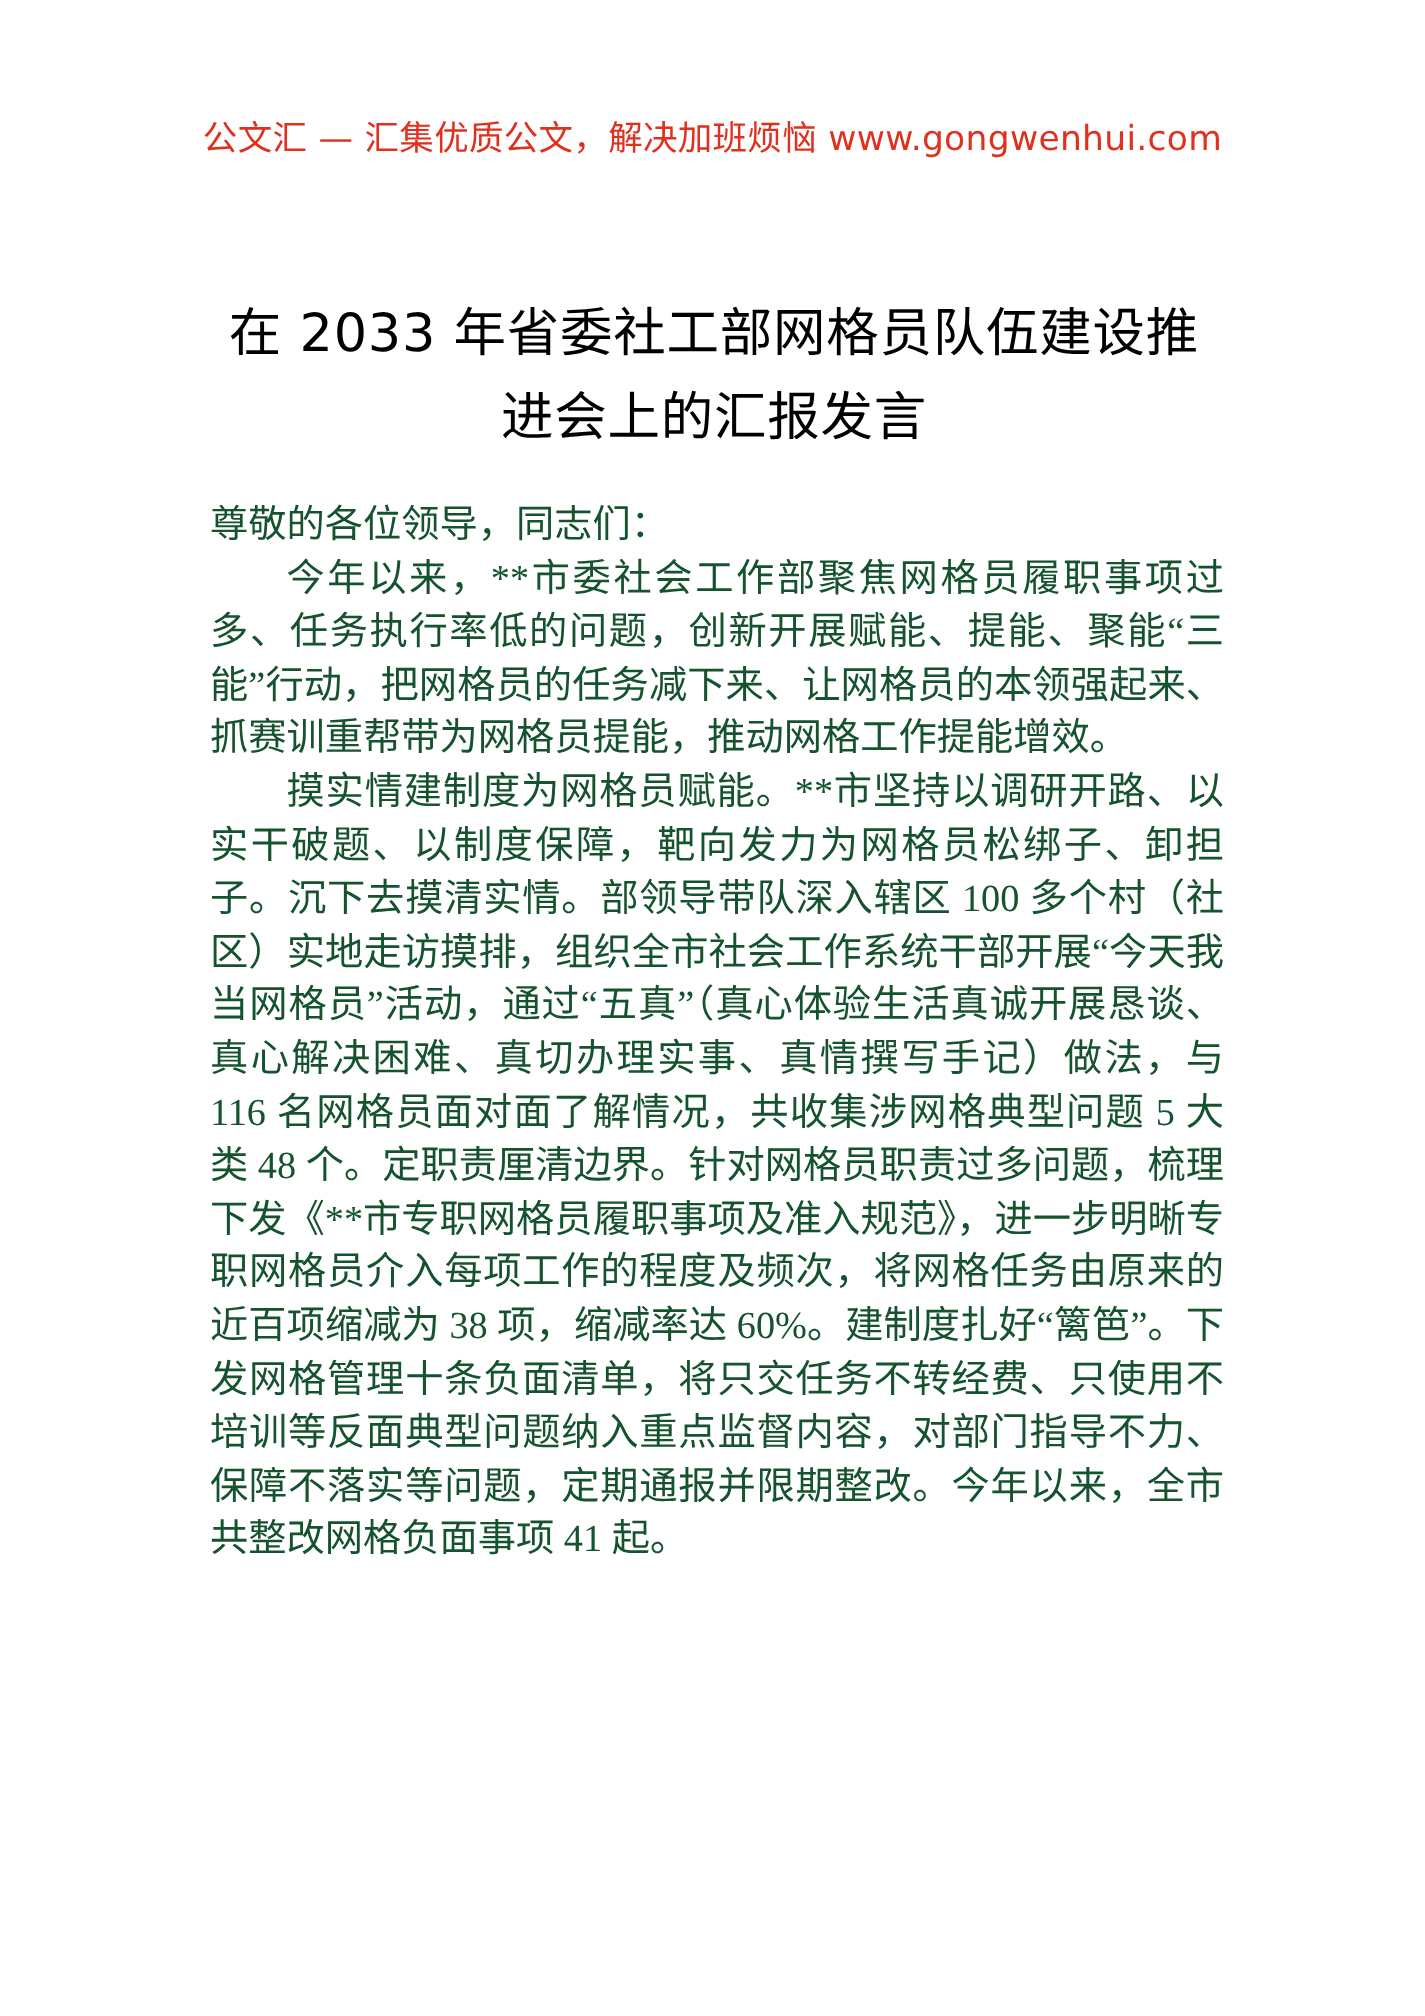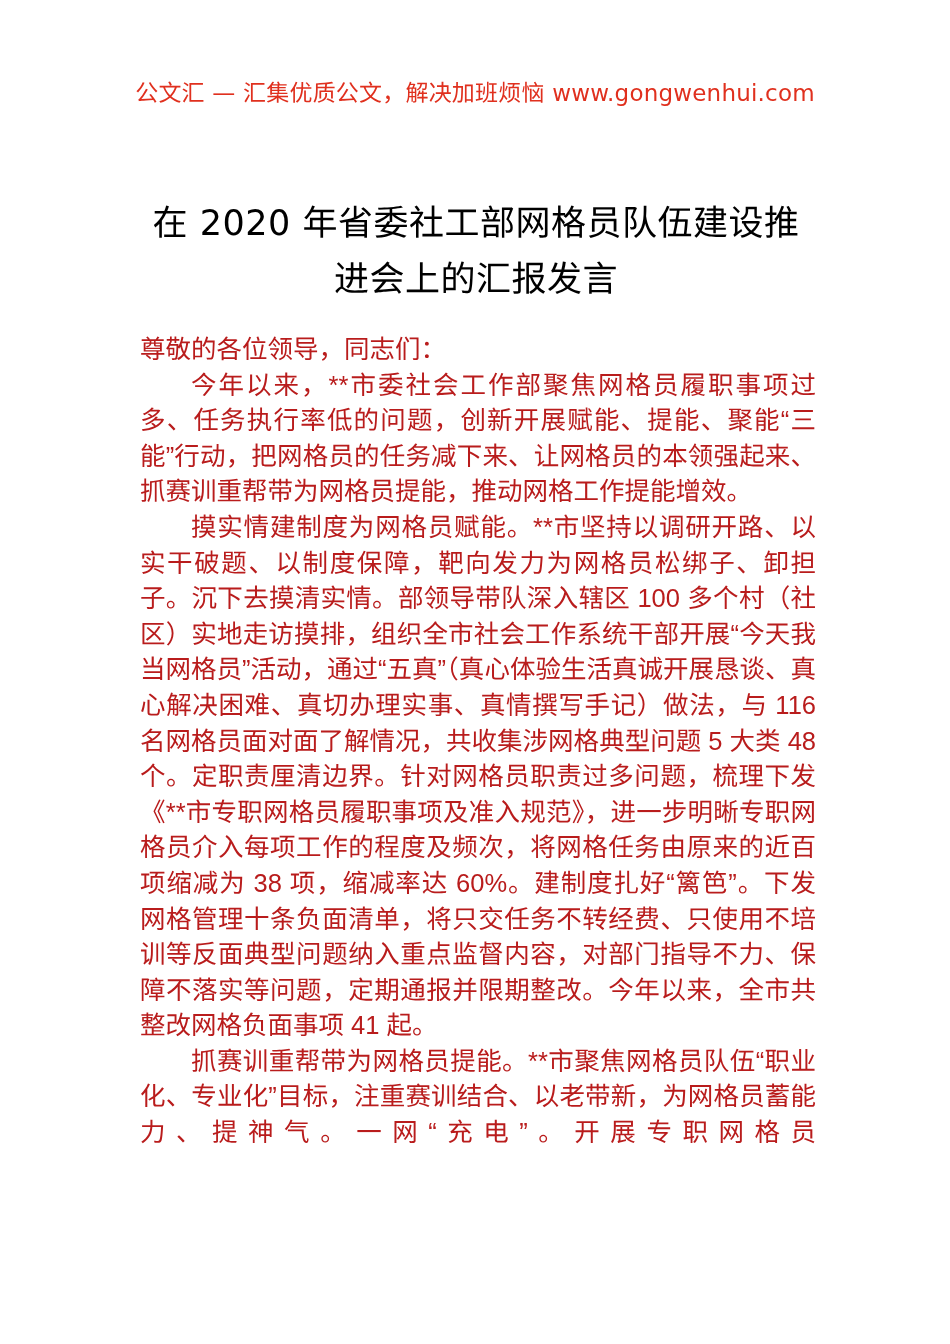--- a/index.html
+++ b/index.html
@@ -55,26 +55,26 @@
     font-weight: normal;
     font-family: "DejaVu Sans", "Liberation Sans", sans-serif;
   }
 
   
   .doc-body {
     position: absolute;
     left: 140px;
     top: 332px;
     width: 676px;
-    color: #b91c1c;
+    color: #14532d;
     font-size: 25.5px;
     line-height: 35.6px;
     text-align: justify;
     text-justify: inter-character;
-    font-family: Liberation Sans, sans-serif;
+    font-family: Liberation Serif, serif;
   }
   .doc-body p {
     margin: 0;
     text-align: justify;
     text-justify: inter-character;
     text-align-last: left;
   }
   .doc-body p.indent {
     text-indent: 2em;
   }
@@ -87,22 +87,21 @@
 </style>
 </head>
 <body>
 
 <div class="page">
 
   <div class="site-header">
     <span class="zh">公文汇 — 汇集优质公文，解决加班烦恼</span><span>&nbsp;</span><span class="url">www.gongwenhui.com</span>
   </div>
 
-  <h1 class="doc-title">在 2020 年省委社工部网格员队伍建设推进会上的汇报发言</h1>
+  <h1 class="doc-title">在 2033 年省委社工部网格员队伍建设推进会上的汇报发言</h1>
 
   <div class="doc-body">
     <p class="salutation">尊敬的各位领导，同志们：</p>
     <p class="indent">今年以来，**市委社会工作部聚焦网格员履职事项过多、任务执行率低的问题，创新开展赋能、提能、聚能“三能”行动，把网格员的任务减下来、让网格员的本领强起来、抓赛训重帮带为网格员提能，推动网格工作提能增效。</p>
     <p class="indent">摸实情建制度为网格员赋能。**市坚持以调研开路、以实干破题、以制度保障，靶向发力为网格员松绑子、卸担子。沉下去摸清实情。部领导带队深入辖区 100 多个村（社区）实地走访摸排，组织全市社会工作系统干部开展“今天我当网格员”活动，通过“五真”（真心体验生活真诚开展恳谈、真心解决困难、真切办理实事、真情撰写手记）做法，与 116 名网格员面对面了解情况，共收集涉网格典型问题 5 大类 48 个。定职责厘清边界。针对网格员职责过多问题，梳理下发《**市专职网格员履职事项及准入规范》，进一步明晰专职网格员介入每项工作的程度及频次，将网格任务由原来的近百项缩减为 38 项，缩减率达 60%。建制度扎好“篱笆”。下发网格管理十条负面清单，将只交任务不转经费、只使用不培训等反面典型问题纳入重点监督内容，对部门指导不力、保障不落实等问题，定期通报并限期整改。今年以来，全市共整改网格负面事项 41 起。</p>
-    <p class="indent clipped">抓赛训重帮带为网格员提能。**市聚焦网格员队伍“职业化、专业化”目标，注重赛训结合、以老带新，为网格员蓄能力、提神气。一网“充电”。开展专职网格员</p>
   </div>
 
 </div>
 
 </body></html>

